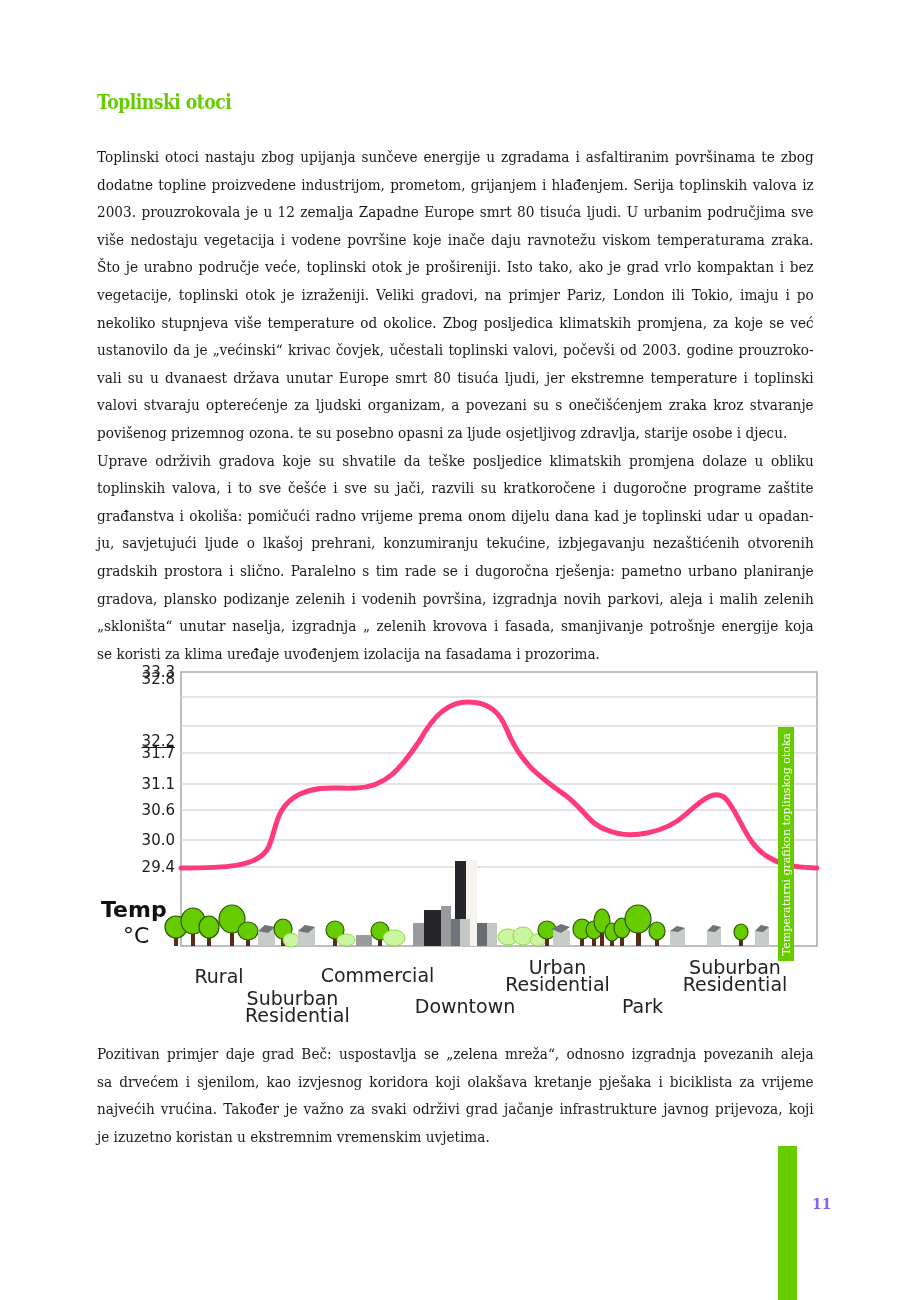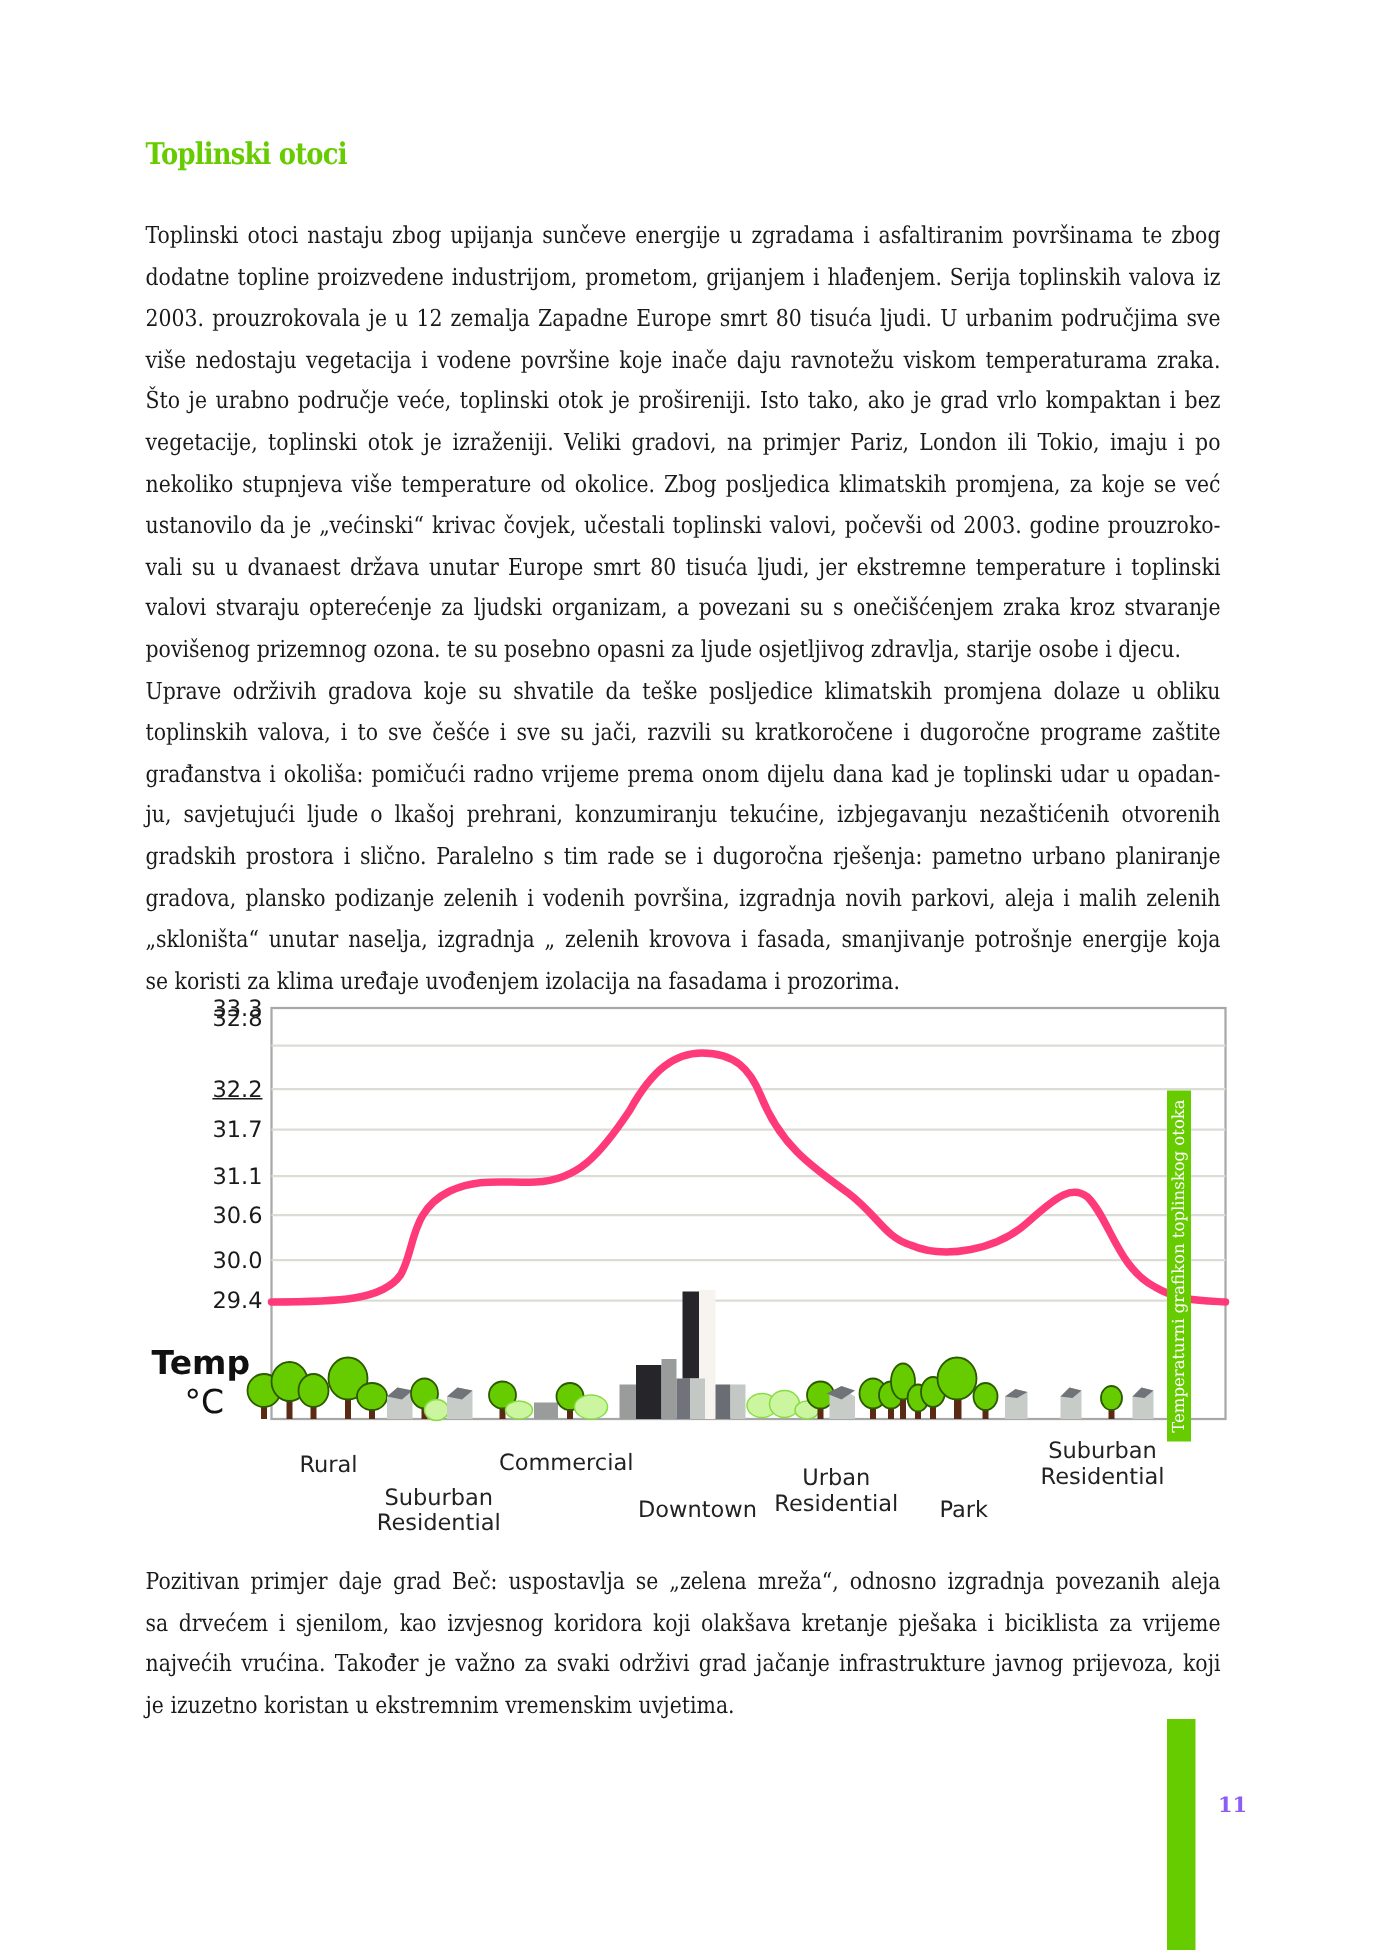--- a/index.html
+++ b/index.html
@@ -34,21 +34,21 @@
     .ylabel-temp {
       position: absolute; left: 6px; top: 242px;
       font-family: "DejaVu Sans", sans-serif; font-weight: bold; font-size: 22px; color: #111;
     }
     .ylabel-unit {
       position: absolute; left: 28px; top: 268px;
       font-family: "DejaVu Sans", sans-serif; font-size: 22px; color: #111;
     }
     .xcat {
       position: absolute; text-align: center;
-      font-family: "DejaVu Sans", sans-serif; font-size: 15px; line-height: 17px; color: #222;
+      font-family: "DejaVu Sans", sans-serif; font-size: 19px; line-height: 17px; color: #222;
       white-space: nowrap;
     }
     .vlabel {
       position: absolute; left: 683px; top: 72px; width: 16px; height: 234px;
       background: #66cc00;
     }
     .vlabel span {
       position: absolute; left: 50%; top: 50%;
       transform: translate(-50%, -50%) rotate(-90deg);
       white-space: nowrap;
@@ -211,21 +211,21 @@
             <rect x="644" y="281" width="4" height="10" fill="#5a2a14"></rect>
             <ellipse cx="646" cy="277" rx="7" ry="8" fill="#66cc00" stroke="#2c5a00" stroke-width="1.2"></ellipse>
           </g>
         <polygon points="660,276 666,270 674,272 674,291 660,291" fill="#c8ccc8"></polygon>
         <polygon points="660,276 666,270 674,272 668,277" fill="#707478"></polygon>
       </g>
     </svg>
 
     <div class="ytick" style="left:0; top:7px;">33.3</div>
     <div class="ytick" style="left:0; top:14px;">32.8</div>
-    <div class="ytick" style="left:0; top:61px;text-decoration:underline;">32.2</div>
+    <div class="ytick" style="left:0; top:76px;text-decoration:underline;">32.2</div>
     <div class="ytick" style="left:0; top:88px;">31.7</div>
     <div class="ytick" style="left:0; top:119px;">31.1</div>
     <div class="ytick" style="left:0; top:145px;">30.6</div>
     <div class="ytick" style="left:0; top:175px;">30.0</div>
     <div class="ytick" style="left:0; top:202px;">29.4</div>
 
     <div class="ylabel-temp">Temp</div>
     <div class="ylabel-unit">°C</div>
 
     <div class="vlabel">
@@ -237,21 +237,21 @@
     </div>
     <div class="xcat" style="left:150px; top:335px; width:95px;">
       <span>Suburban</span><br><span>Residential</span>
     </div>
     <div class="xcat" style="left:225px; top:312px; width:115px;">
       <span>Commercial</span>
     </div>
     <div class="xcat" style="left:315px; top:343px; width:110px;">
       <span>Downtown</span>
     </div>
-    <div class="xcat" style="left:405px; top:322px; width:115px;text-align:center;">
+    <div class="xcat" style="left:405px; top:304px; width:115px;text-align:center;">
       <span>Urban</span><br><span>Residential</span>
     </div>
     <div class="xcat" style="left:520px; top:343px; width:55px;">
       <span>Park</span>
     </div>
     <div class="xcat" style="left:585px; top:304px; width:110px;">
       <span>Suburban</span><br><span>Residential</span>
     </div>
   </div>
 

